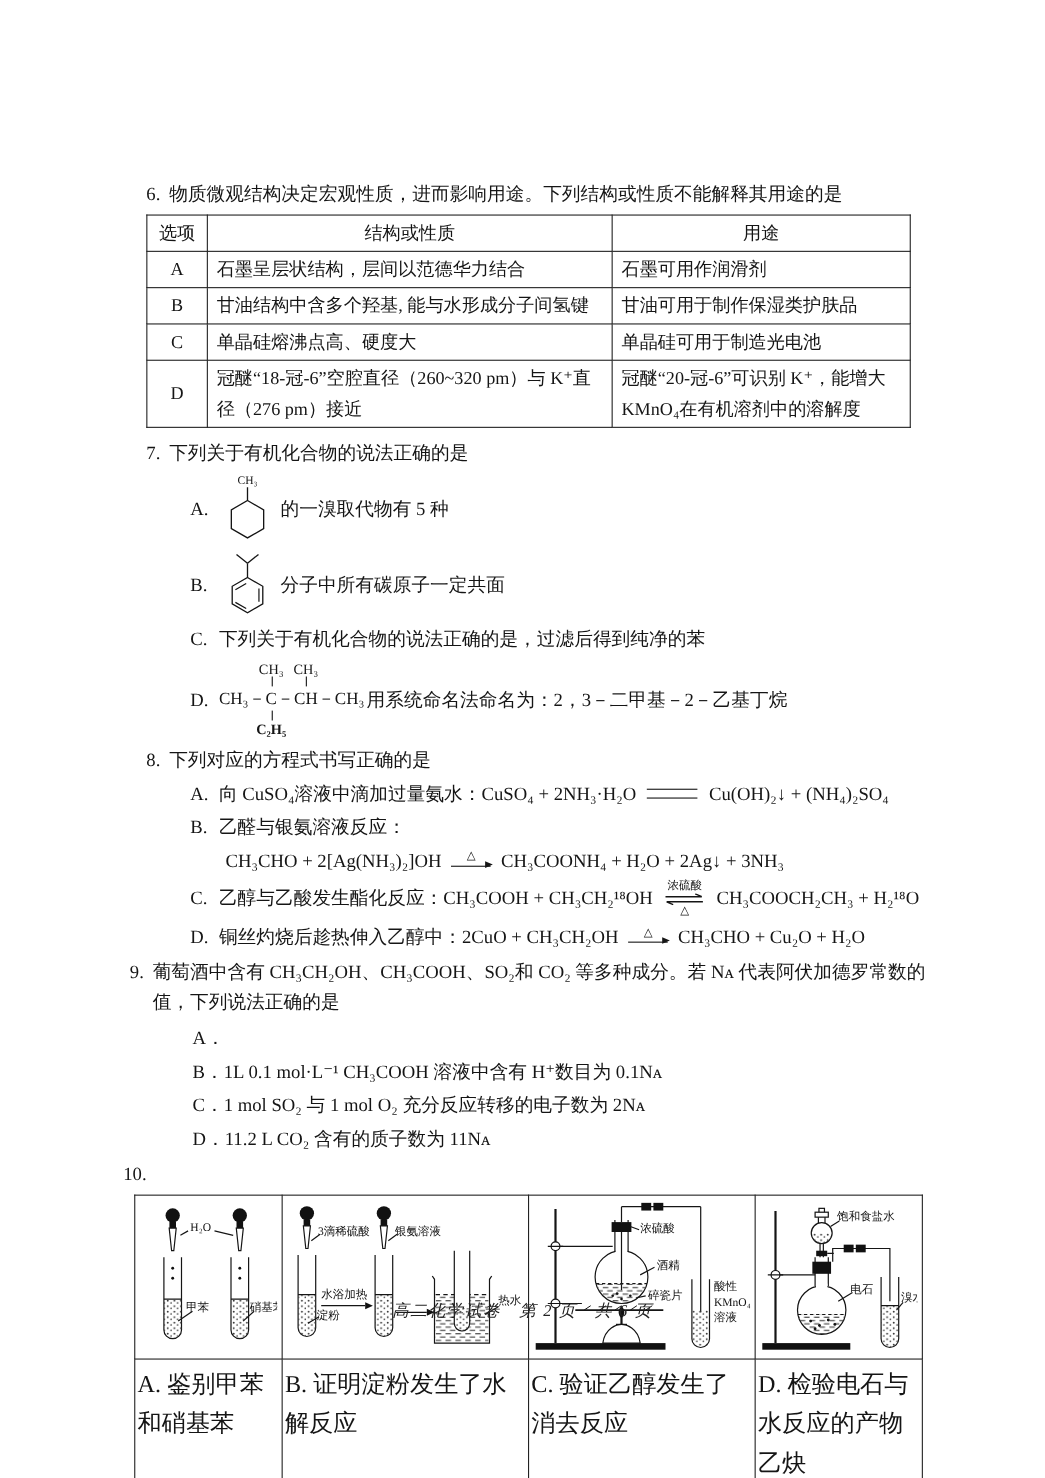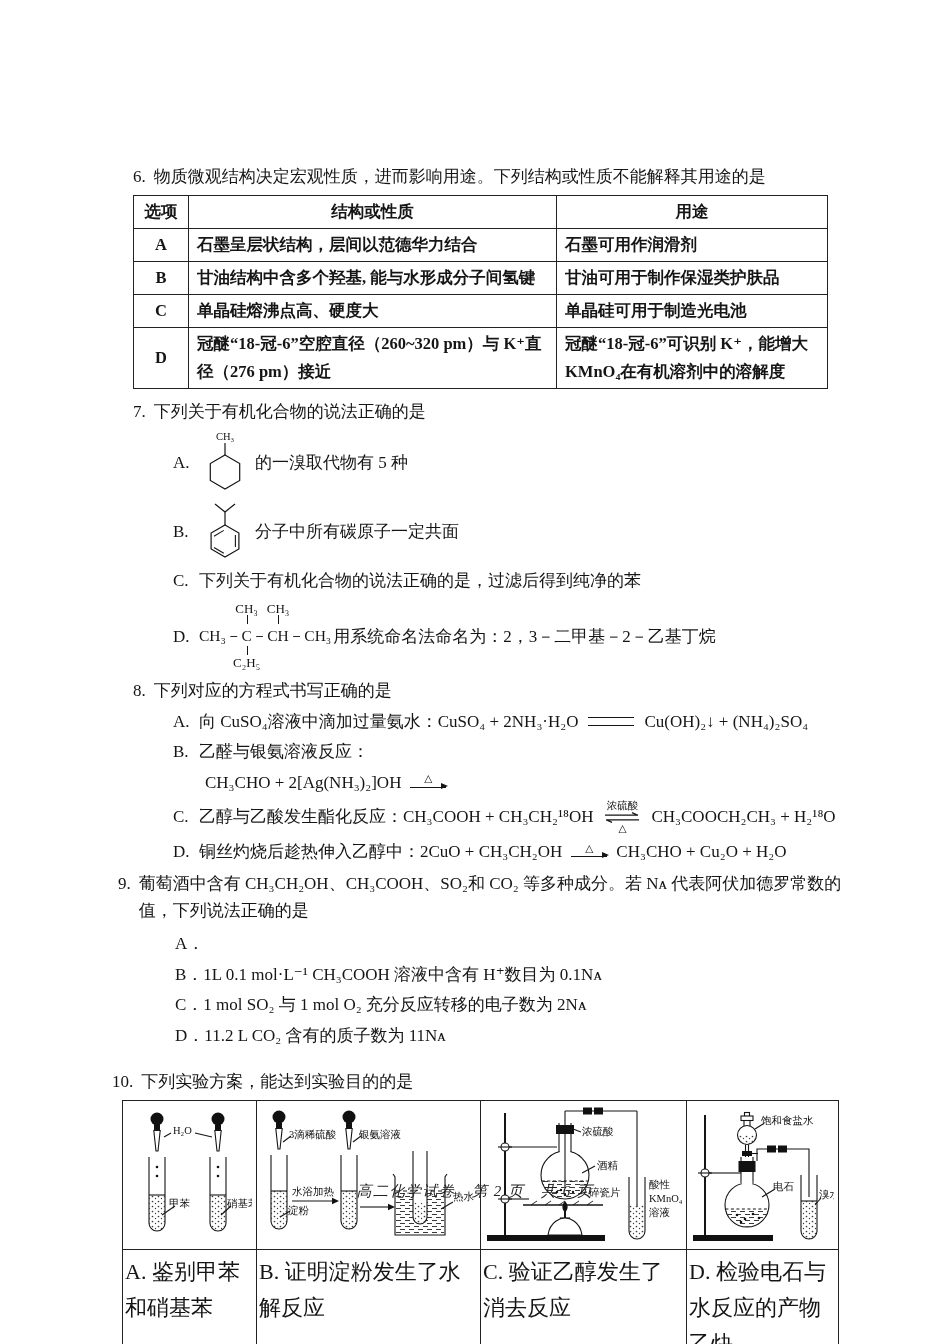--- a/index.html
+++ b/index.html
@@ -3,37 +3,37 @@
 <meta charset="utf-8">
 <style>
   html,body{margin:0;padding:0;}
   body{width:950px;height:1344px;background:#fff;position:relative;overflow:hidden;
        font-family:"Liberation Serif","DejaVu Serif","DejaVu Sans",serif;color:#151515;}
   .content{position:absolute;left:133px;top:164px;width:712px;font-size:17px;line-height:1.5;}
   .qtitle{display:flex;align-items:baseline;margin:0 0 5px;}
   .qnum{flex:0 0 auto;margin-right:8px;}
   
   table.t6{border-collapse:collapse;table-layout:fixed;width:694px;margin:2px 0 10px;}
-  .t6 th,.t6 td{border:1.2px solid #222;font-size:16.5px;font-weight:bold;padding:2px 8px;line-height:1.7;}
+  .t6 th,.t6 td{border:1.2px solid #222;font-size:16.5px;font-weight:normal;padding:2px 8px;line-height:1.7;}
   .t6 th{text-align:center;height:28px;}
   .t6 td.opt{text-align:center;}
   .t6 tr.r{height:31px;}
   
   .opt-line{display:flex;align-items:baseline;padding-left:40px;margin:3px 0;}
   .opt-label{flex:0 0 26px;}
   .opt-struct{display:flex;align-items:center;padding-left:40px;margin:2px 0;}
   .opt-struct .opt-label{align-self:center;}
   .structsvg{margin:0 6px 0 2px;flex:0 0 auto;}
   
   .structwrap{display:inline-flex;align-items:center;padding:27px 0 29px;font-size:15.5px;white-space:nowrap;margin-right:2px;}
   .tc{position:relative;display:inline-block;}
   .tc::before{content:"";position:absolute;left:50%;bottom:97%;height:9px;border-left:1.2px solid #151515;}
   .tc .tl{position:absolute;left:50%;transform:translateX(-50%);bottom:calc(97% + 9px);font-size:13px;line-height:1;}
   .tc.hb::after{content:"";position:absolute;left:50%;top:97%;height:9px;border-left:1.2px solid #151515;}
-  .tc .bl{position:absolute;left:50%;transform:translateX(-50%);top:calc(97% + 10px);font-size:13px;line-height:1;}
+  .tc .bl{position:absolute;left:50%;transform:translateX(-50%);top:calc(97% + 10px);font-size:13px;line-height:1;font-weight:bold;}
   
   .eq-line{display:flex;align-items:center;padding-left:40px;margin:5px 0;white-space:nowrap;}
   .eq-line .opt-label{flex:0 0 26px;}
   .sub-eq{padding-left:72px;}
   .dbleq{width:46px;height:7px;border-top:1.5px solid #151515;border-bottom:1.5px solid #151515;margin:0 10px;}
   .arr{display:inline-flex;flex-direction:column;align-items:center;margin:0 9px;}
   .arr .cond{font-size:10.5px;line-height:1.1;}
   .arr .shaft{position:relative;width:36px;height:0;border-bottom:1.3px solid #151515;margin:2px 0 4px;}
   .arr .shaft::after{content:"";position:absolute;right:-2px;top:-3.8px;border-left:7px solid #151515;
        border-top:3.8px solid transparent;border-bottom:3.8px solid transparent;}
@@ -98,21 +98,21 @@
       <td>甘油可用于制作保湿类护肤品</td>
     </tr>
     <tr class="r">
       <td class="opt">C</td>
       <td>单晶硅熔沸点高、硬度大</td>
       <td>单晶硅可用于制造光电池</td>
     </tr>
     <tr>
       <td class="opt">D</td>
       <td>冠醚“18-冠-6”空腔直径（260~320 pm）与 K⁺直径（276 pm）接近</td>
-      <td>冠醚“18-冠-6”可识别 K⁺，能增大 KMnO₄在有机溶剂中的溶解度</td>
+      <td>冠醚“20-冠-6”可识别 K⁺，能增大 KMnO₄在有机溶剂中的溶解度</td>
     </tr>
   </tbody>
       </table>
 
   <div class="qtitle">
     <span class="qnum">7.</span>
     <span>下列关于有机化合物的说法正确的是</span>
   </div>
 
   <div class="opt-struct">
@@ -172,20 +172,21 @@
   <div class="eq-line">
     <span class="opt-label">B.</span>
     <span>乙醛与银氨溶液反应：</span>
   </div>
   <div class="eq-line sub-eq">
     <span>CH₃CHO + 2[Ag(NH₃)₂]OH</span>
     <span class="arr">
       <span class="cond">△</span>
       <span class="shaft"></span>
     </span>
+    <span>CH₃COONH₄ + H₂O + 2Ag↓ + 3NH₃</span>
   </div>
 
   <div class="eq-line">
     <span class="opt-label">C.</span>
     <span>乙醇与乙酸发生酯化反应：</span>
     <span>CH₃COOH + CH₃CH₂¹⁸OH</span>
     <span class="arr rev">
       <span class="cond">浓硫酸</span>
       <svg width="40" height="11">
         <path d="M3,3.2 H36 M36,3.2 l-6,-2.6" fill="none" stroke="#151515" stroke-width="1.2"></path>
@@ -220,23 +221,22 @@
   </div>
   <div class="opt-line9">
     <span class="opt-label">C．</span>
     <span>1 mol SO₂ 与 1 mol O₂ 充分反应转移的电子数为 2Nᴀ</span>
   </div>
   <div class="opt-line9">
     <span class="opt-label">D．</span>
     <span>11.2 L CO₂ 含有的质子数为 11Nᴀ</span>
   </div>
 
-  <div class="qtitle" style="margin-left:-21px;margin-top:18px">
+  <div class="qtitle" style="margin-left:-21px;margin-top:4px">
     <span class="qnum">10.</span>
-    <span>下列实验方案，能达到实验目的的是</span>
   </div>
 
   <table class="t10">
     <colgroup>
           <col style="width:134px">
           <col style="width:224px">
           <col style="width:206px">
           <col style="width:152px">
         </colgroup>
     <tbody>

